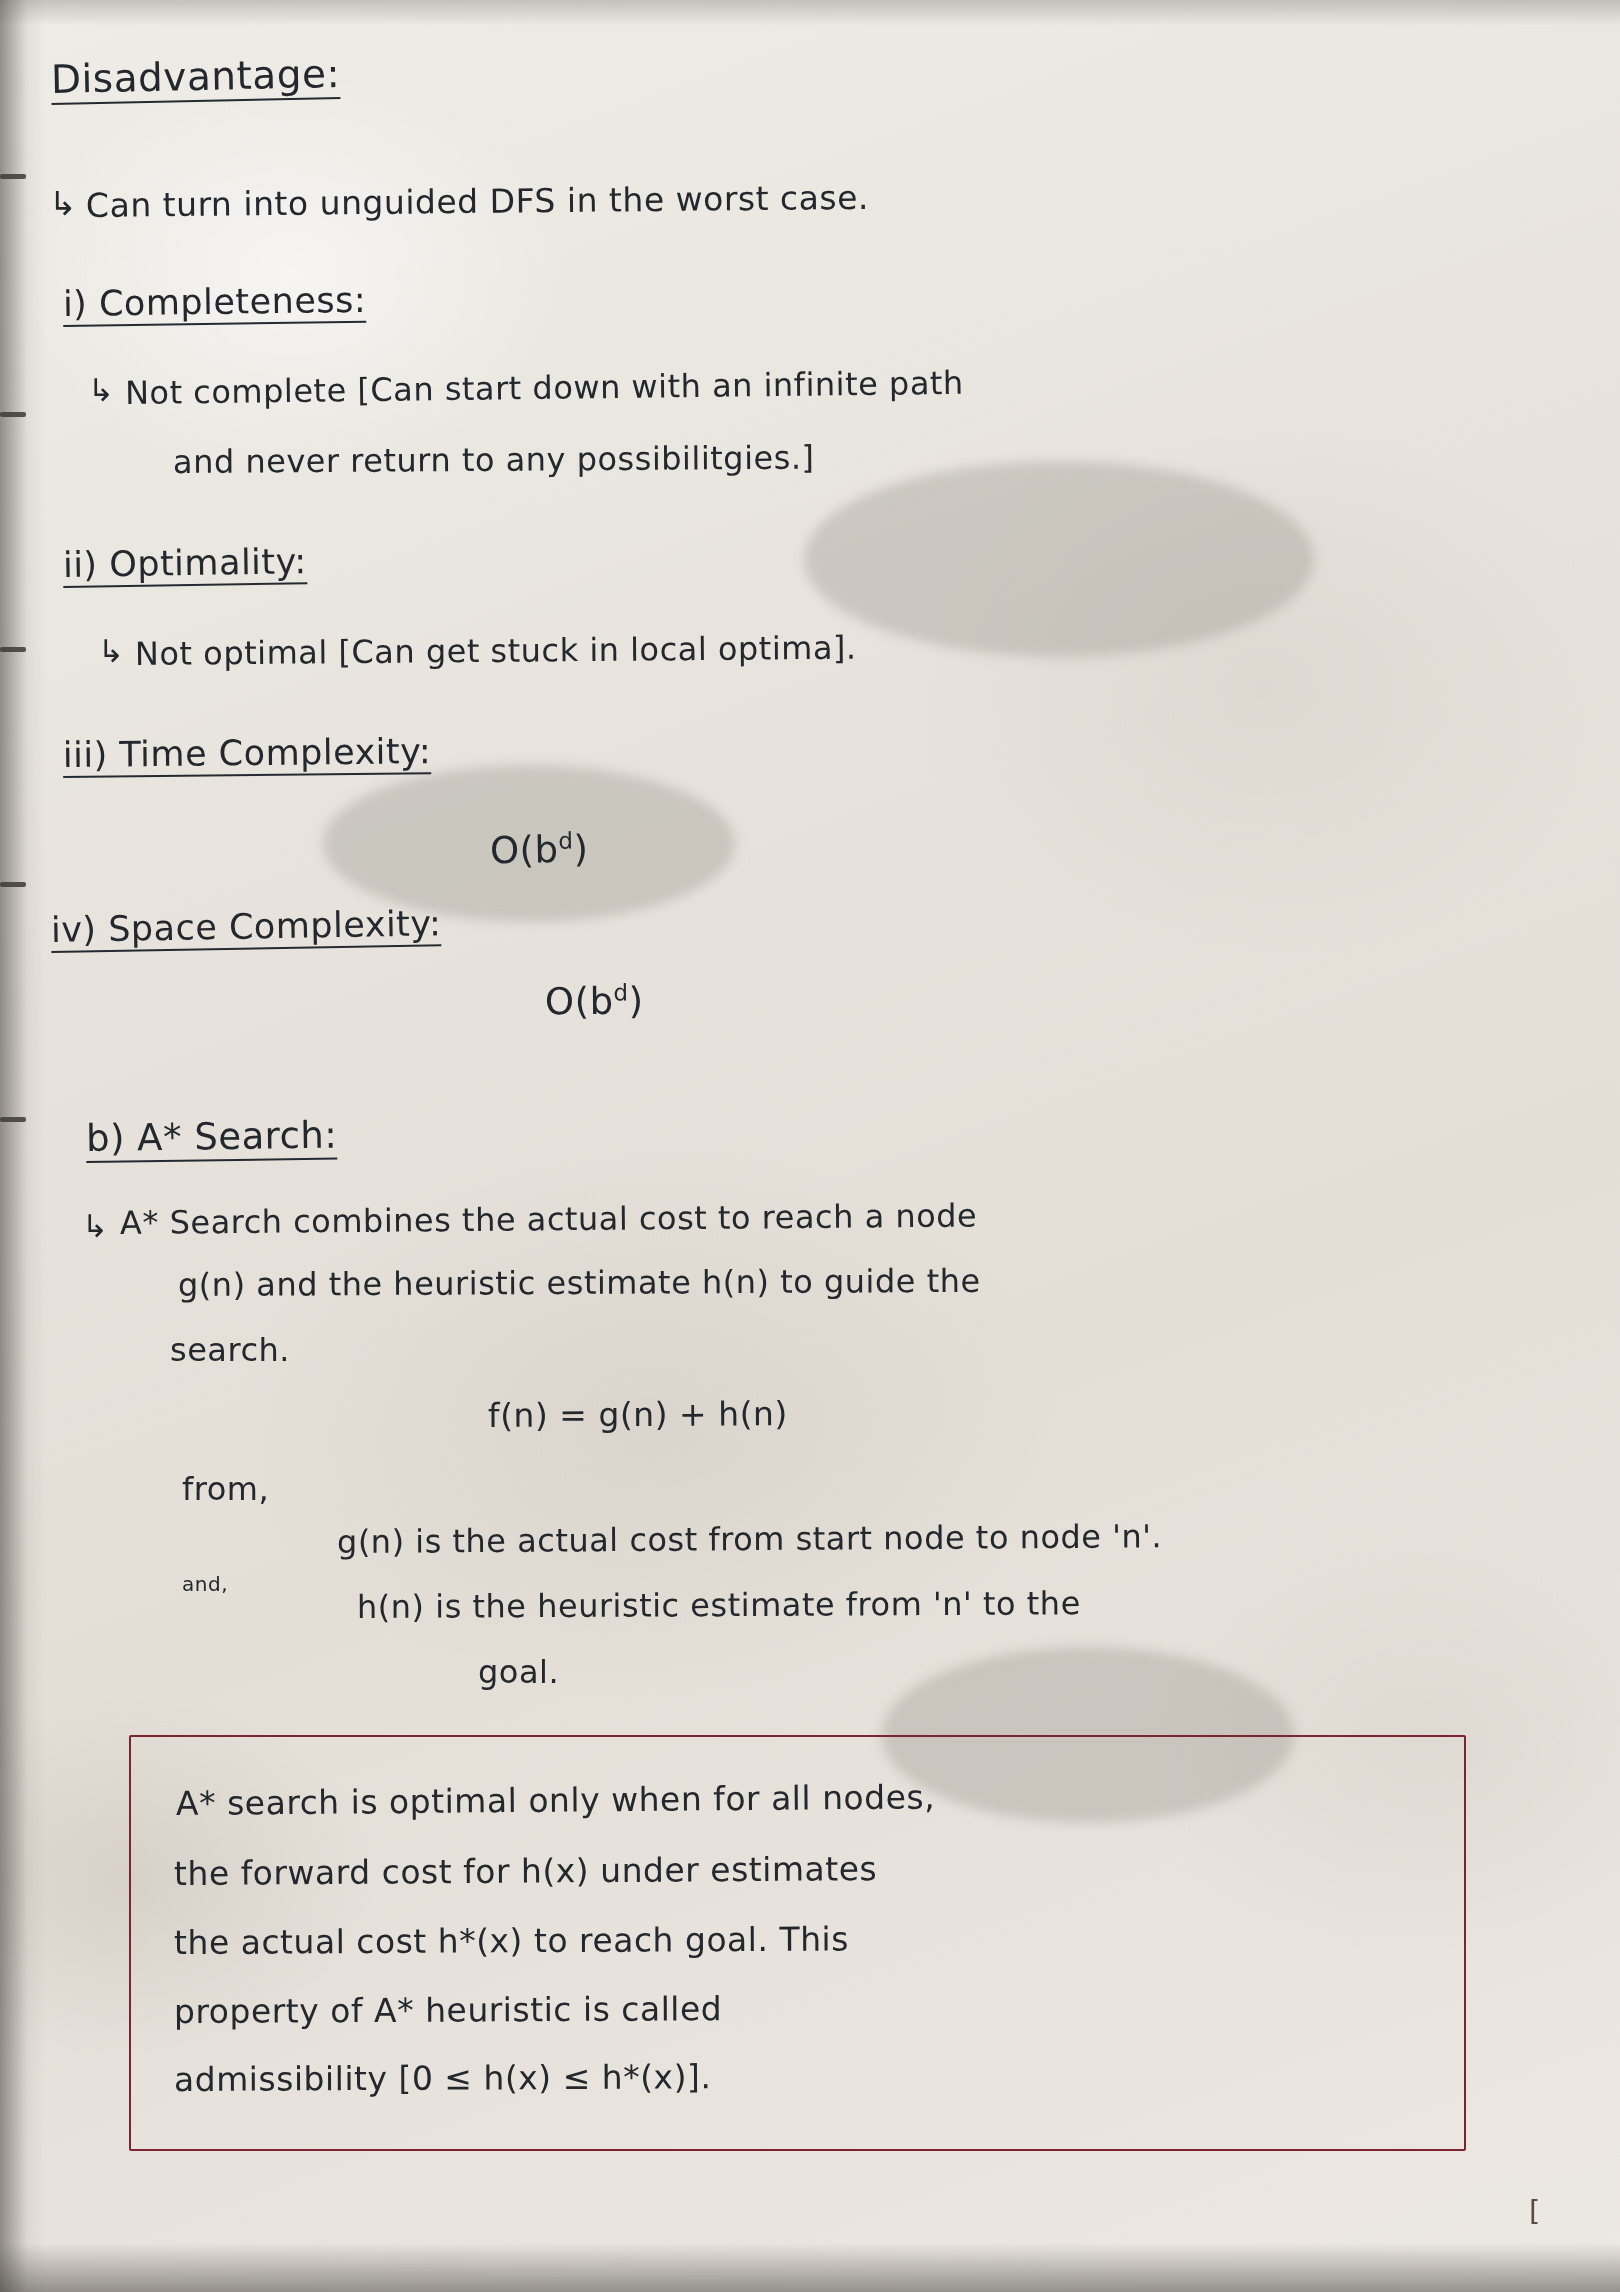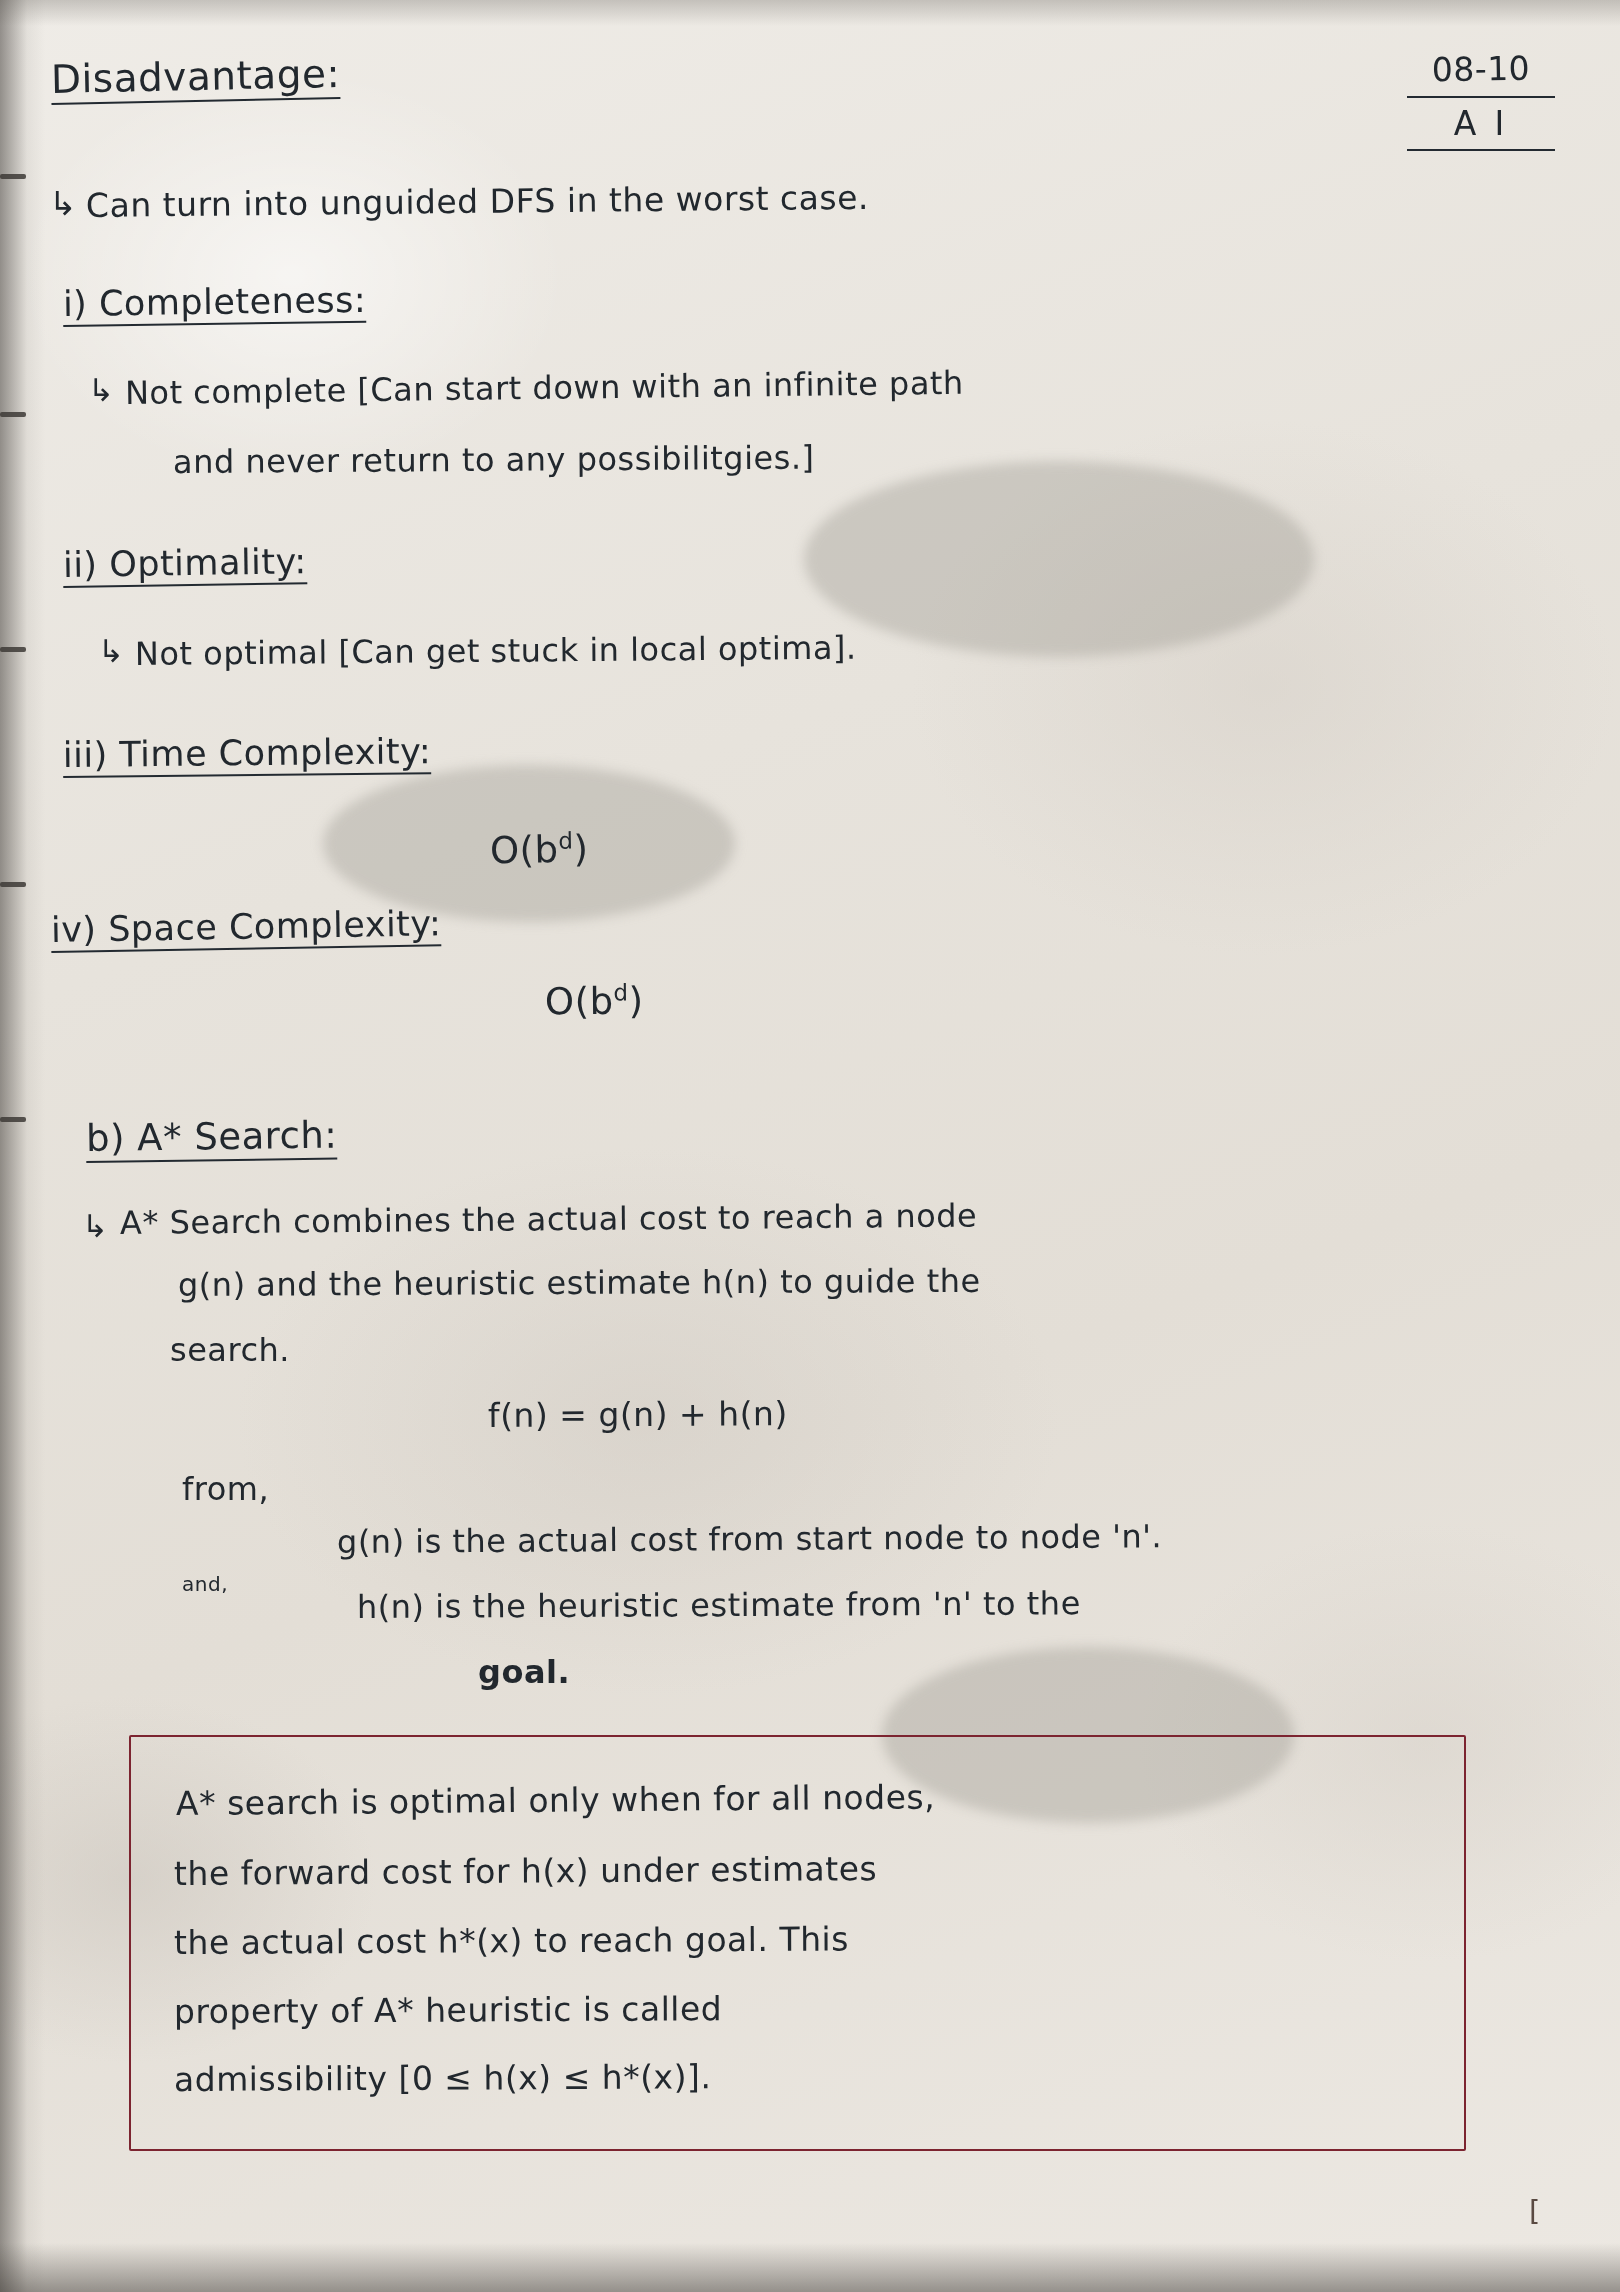--- a/index.html
+++ b/index.html
@@ -99,26 +99,20 @@
   <div class="shadow-left"></div>
   <div class="shadow-top"></div>
   <div class="shadow-bottom"></div>
 
   <div class="hole" style="top:174px;"></div>
   <div class="hole" style="top:412px;"></div>
   <div class="hole" style="top:647px;"></div>
   <div class="hole" style="top:882px;"></div>
   <div class="hole" style="top:1117px;"></div>
 
-  <div class="hdr" style="top:51px; width:176px;">
-    <div class="hand" style="position:relative; font-size:33px; transform:rotate(-1deg); text-align:center; display:block;">08-10</div>
-    <div style="border-bottom:2.5px solid #232a31; margin:5.9px 13.7px 5.9px 13.7px;"></div>
-    <div class="hand" style="position:relative; font-size:33px; text-align:center; display:block; letter-spacing:3.9px;">A I</div>
-    <div style="border-bottom:2.5px solid #232a31; margin:5.9px 13.7px 0 13.7px;"></div>
-  </div>
 
   <div class="hand u" style="left:51px; top:57px; font-size:39px; transform:rotate(-1.2deg);">Disadvantage:</div>
 
   <div class="hand" style="left:49px; top:184px; font-size:33px;">↳</div>
   <div class="hand" style="left:86px; top:186px; font-size:33px; transform:rotate(-0.6deg);">Can turn into unguided DFS in the worst case.</div>
 
   <div class="hand u" style="left:63px; top:284px; font-size:35px; transform:rotate(-0.8deg);">i) Completeness:</div>
 
   <div class="hand" style="left:88px; top:372px; font-size:31px;">↳</div>
   <div class="hand" style="left:125px; top:374px; font-size:32px; transform:rotate(-0.7deg);">Not complete [Can start down with an infinite path</div>
@@ -146,21 +140,21 @@
 
   <div class="hand" style="left:488px; top:1396px; font-size:33px; transform:rotate(-0.4deg);">f(n) = g(n) + h(n)</div>
 
   <div class="hand" style="left:182px; top:1470px; font-size:32px;">from,</div>
 
   <div class="hand" style="left:337px; top:1523px; font-size:32px; transform:rotate(-0.4deg);">g(n) is the actual cost from start node to node 'n'.</div>
 
   <div class="hand" style="left:182px; top:1572px; font-size:20px;">and,</div>
 
   <div class="hand" style="left:357px; top:1588px; font-size:32px; transform:rotate(-0.3deg);">h(n) is the heuristic estimate from 'n' to the</div>
-  <div class="hand" style="left:478px; top:1653px; font-size:32px;font-weight:bold;">goal.</div>
+  <div class="hand" style="left:478px; top:1653px; font-size:32px;">goal.</div>
 
   <div class="boxed" style="left:129px; top:1735px; width:1333px; height:412px;"></div>
 
   <div class="hand" style="left:176px; top:1784px; font-size:33px; transform:rotate(-0.5deg);">A* search is optimal only when for all nodes,</div>
   <div class="hand" style="left:174px; top:1854px; font-size:33px; transform:rotate(-0.4deg);">the forward cost for h(x) under estimates</div>
   <div class="hand" style="left:174px; top:1923px; font-size:33px; transform:rotate(-0.3deg);">the actual cost h*(x) to reach goal. This</div>
   <div class="hand" style="left:174px; top:1992px; font-size:33px; transform:rotate(-0.3deg);">property of A* heuristic is called</div>
   <div class="hand" style="left:174px; top:2060px; font-size:33px; transform:rotate(-0.3deg);">admissibility [0 ≤ h(x) ≤ h*(x)].</div>
 
   <div class="hand" style="left:1529px; top:2194px; font-size:29px; color:#5a4a42;">[</div>

